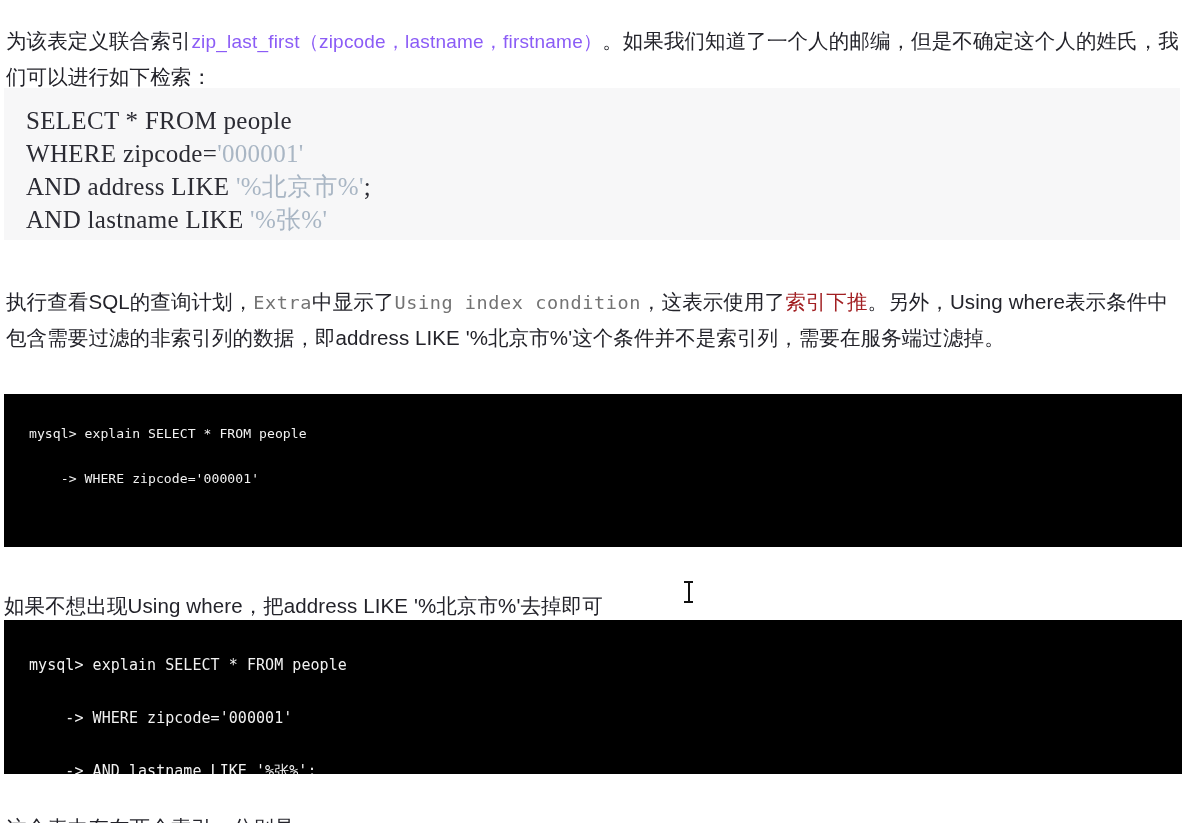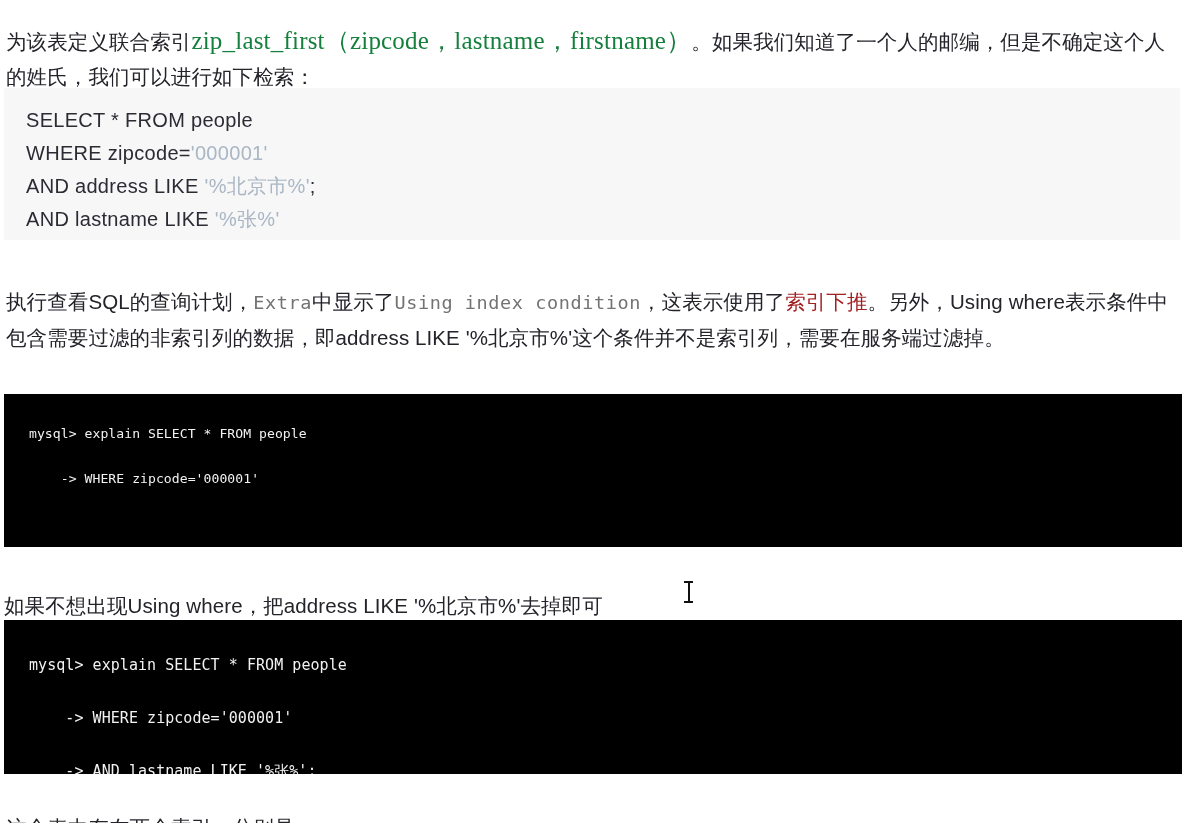--- a/index.html
+++ b/index.html
@@ -58,43 +58,43 @@
   }
 
   
   .icode {
     font-family: "DejaVu Sans Mono", "Liberation Mono", monospace;
     font-size: 18.5px;
     color: #737373;
     letter-spacing: 0.6px;
   }
   .icode-plain {
-    font-family: Liberation Serif, serif;
-    font-size: 25px;
-    color: #15803d;
+    font-family: Liberation Sans, sans-serif;
+    font-size: 19px;
+    color: #8b5cf6;
     letter-spacing: 0.2px;
   }
   .hl-red {
     color: #a21f22;
     font-weight: normal;
   }
 
   
   .codeblock {
     position: absolute;
     left: 4px;
     top: 88px;
     width: 1176px;
     height: 152px;
     background: #f7f7f8;
     padding: 16px 0 12px 22px;
   }
   .codeblock .line {
-    font-family: Liberation Sans, sans-serif;
-    font-size: 20px;
+    font-family: Liberation Serif, serif;
+    font-size: 25px;
     line-height: 33px;
     color: #2b2b33;
     letter-spacing: 0.3px;
     white-space: pre;
   }
   .codeblock .str { color: #a9b6c4; }
 
   
   .terminal {
     position: absolute;

